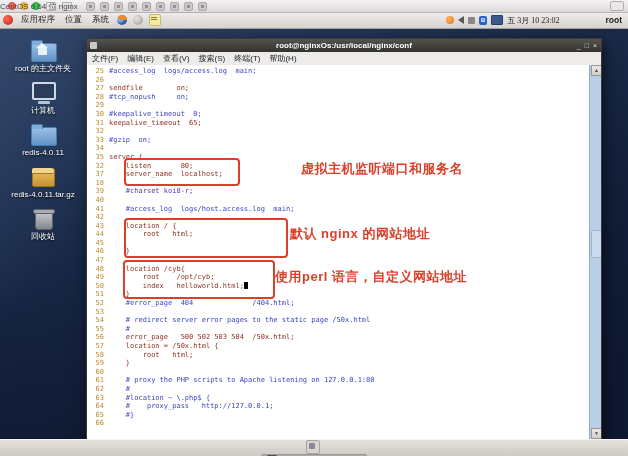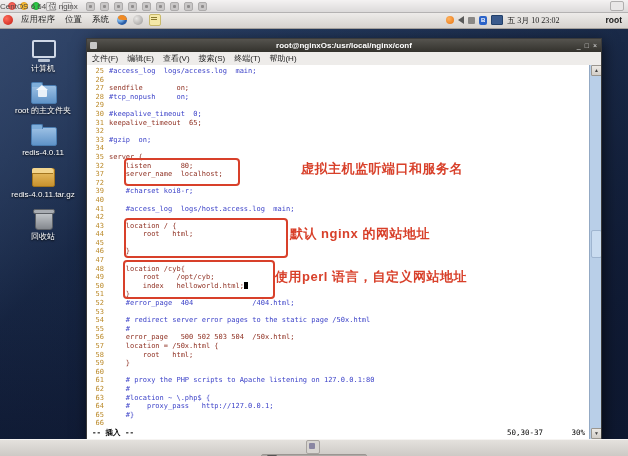--- a/index.html
+++ b/index.html
@@ -153,28 +153,28 @@
       <span class="sicon input"></span>
       <span class="sicon bluetooth">B</span>
       <span class="sicon network"></span>
       <span class="pclock">五 3月 10 23:02</span>
       <span class="puser">root</span>
     </span>
   </div>
 
   <div class="dicons">
       <div class="dicon">
-        <div class="dglyph g-computer"></div>
-        <div class="dlabel">计算机</div>
-      </div>
-      <div class="dicon">
         <div class="dglyph g-home">
           <span class="emblem"></span>
         </div>
         <div class="dlabel">root 的主文件夹</div>
+      </div>
+      <div class="dicon">
+        <div class="dglyph g-computer"></div>
+        <div class="dlabel">计算机</div>
       </div>
       <div class="dicon">
         <div class="dglyph g-folder"></div>
         <div class="dlabel">redis-4.0.11</div>
       </div>
       <div class="dicon">
         <div class="dglyph g-archive"></div>
         <div class="dlabel">redis-4.0.11.tar.gz</div>
       </div>
       <div class="dicon">
@@ -209,21 +209,21 @@
           <div class="cline"><span class="ln">28</span><span class="ct comment">#tcp_nopush     on;</span></div>
           <div class="cline"><span class="ln">29</span><span class="ct blank"></span></div>
           <div class="cline"><span class="ln">30</span><span class="ct comment">#keepalive_timeout  0;</span></div>
           <div class="cline"><span class="ln">31</span><span class="ct code">keepalive_timeout  65;</span></div>
           <div class="cline"><span class="ln">32</span><span class="ct blank"></span></div>
           <div class="cline"><span class="ln">33</span><span class="ct comment">#gzip  on;</span></div>
           <div class="cline"><span class="ln">34</span><span class="ct blank"></span></div>
           <div class="cline"><span class="ln">35</span><span class="ct code">server {</span></div>
           <div class="cline"><span class="ln">32</span><span class="ct code">    listen       80;</span></div>
           <div class="cline"><span class="ln">37</span><span class="ct code">    server_name  localhost;</span></div>
-          <div class="cline"><span class="ln">72</span><span class="ct blank"></span></div>
+          <div class="cline"><span class="ln">18</span><span class="ct blank"></span></div>
           <div class="cline"><span class="ln">39</span><span class="ct comment">    #charset koi8-r;</span></div>
           <div class="cline"><span class="ln">40</span><span class="ct blank"></span></div>
           <div class="cline"><span class="ln">41</span><span class="ct comment">    #access_log  logs/host.access.log  main;</span></div>
           <div class="cline"><span class="ln">42</span><span class="ct blank"></span></div>
           <div class="cline"><span class="ln">43</span><span class="ct code">    location / {</span></div>
           <div class="cline"><span class="ln">44</span><span class="ct code">        root   html;</span></div>
           <div class="cline"><span class="ln">45</span></div>
           <div class="cline"><span class="ln">46</span><span class="ct code">    }</span></div>
           <div class="cline"><span class="ln">47</span><span class="ct blank"></span></div>
           <div class="cline"><span class="ln">48</span><span class="ct code">    location /cyb{</span></div>
@@ -248,25 +248,20 @@
         </div>
 
       <div class="redbox rb1"></div>
       <div class="redbox rb2"></div>
       <div class="redbox rb3"></div>
 
       <div class="anno an1">虚拟主机监听端口和服务名</div>
       <div class="anno an2">默认 nginx 的网站地址</div>
       <div class="anno an3">使用perl 语言，自定义网站地址</div>
 
-      <div class="statusrow">
-        <span class="smode">-- 插入 --</span>
-        <span class="spos">50,30-37</span>
-        <span class="spct">30%</span>
-      </div>
 
       <div class="scroll">
         <div class="sarrow up">▲</div>
         <div class="sthumb"></div>
         <div class="sarrow down">▼</div>
       </div>
     </div>
   </div>
 
   <div class="taskbar">

